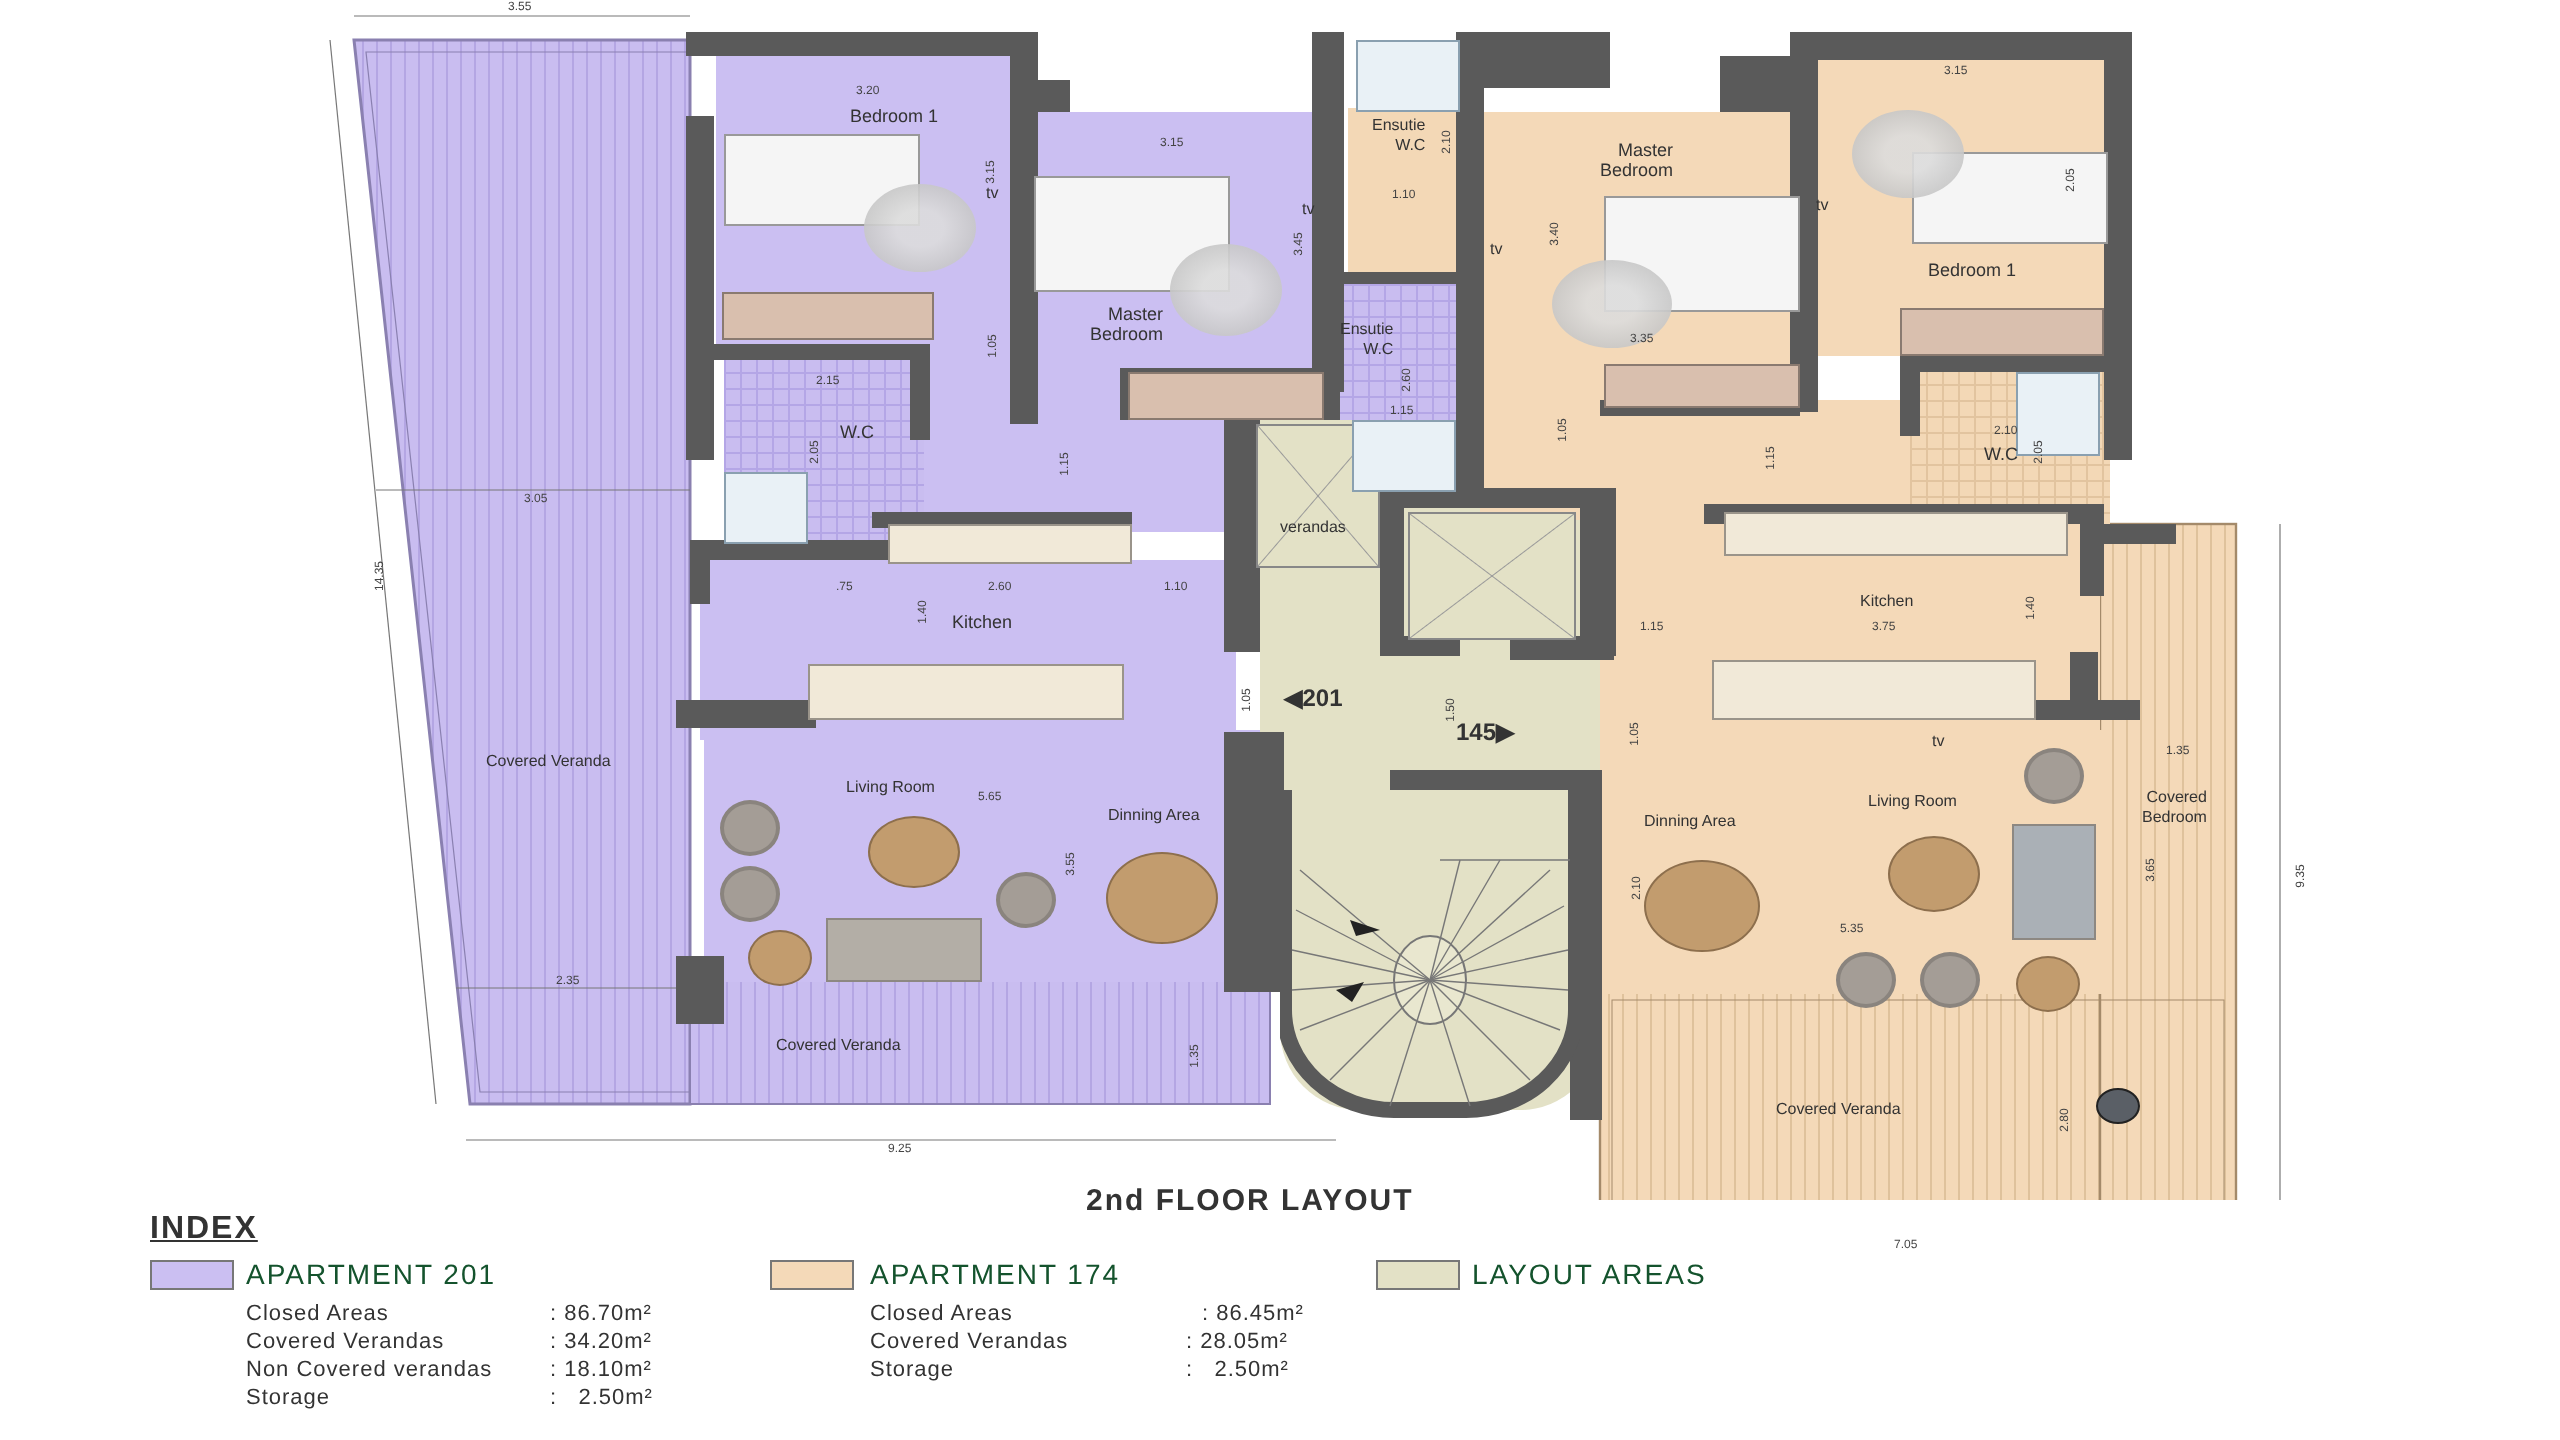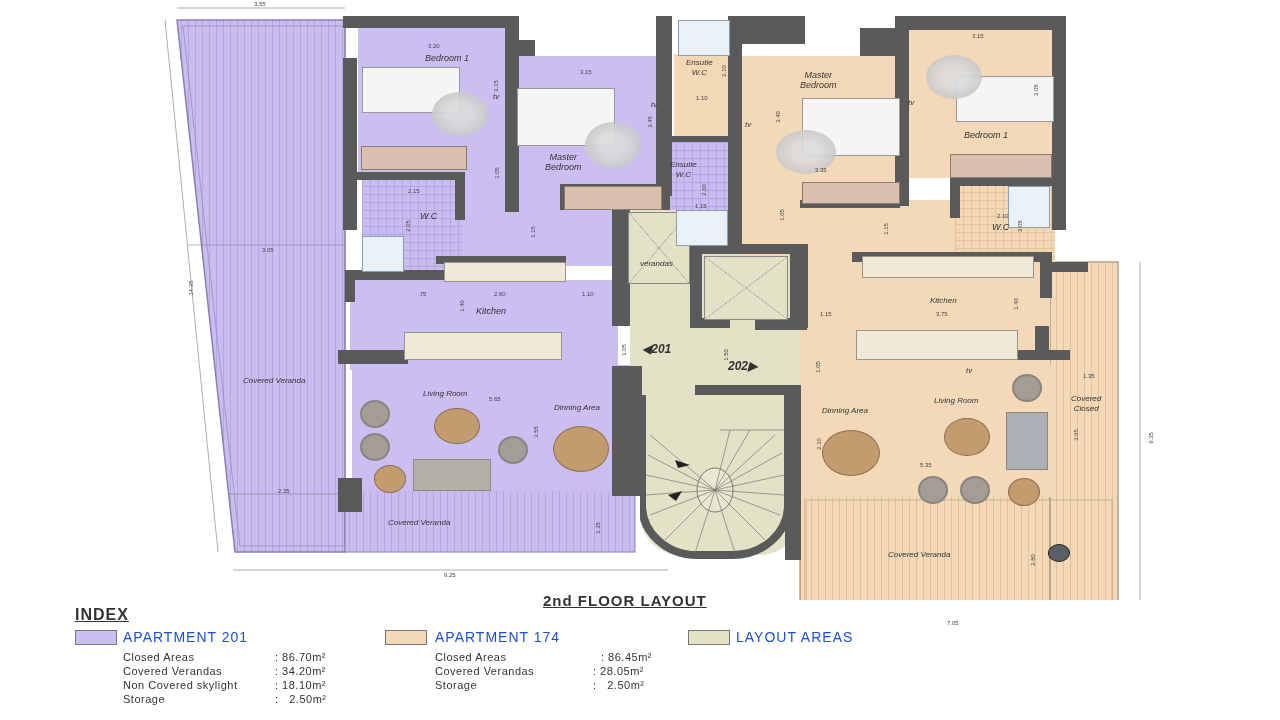--- a/index.html
+++ b/index.html
@@ -1,41 +1,41 @@
 <!DOCTYPE html>
 <html><head>
 <meta charset="utf-8">
 <style>
   html,body{margin:0;padding:0;background:#fff;}
   body{width:1280px;height:720px;position:relative;overflow:hidden;font-family:"Liberation Sans",sans-serif;color:#333;}
   .abs{position:absolute;}
-  .lbl{position:absolute;font-size:9px;color:#333;white-space:nowrap;text-align:center;line-height:10px;font-style:italic;}
+  .lbl{position:absolute;font-size:9px;color:#333;white-space:nowrap;text-align:right;line-height:10px;}
   .dim{position:absolute;font-size:6px;color:#444;white-space:nowrap;}
   .vdim{transform:rotate(-90deg);transform-origin:center;}
   .wall{position:absolute;background:#5a5a5a;}
   .a201{background:#cbbff2;}
   .a202{background:#f4d9b8;}
   .common{background:#e3e1c6;}
   .tile201{background-color:#c9bdf0;background-image:linear-gradient(#b4a6e6 1px,transparent 1px),linear-gradient(90deg,#b4a6e6 1px,transparent 1px);background-size:8px 8px;}
   .tile202{background-color:#f3d8b6;background-image:linear-gradient(#e2c49f 1px,transparent 1px),linear-gradient(90deg,#e2c49f 1px,transparent 1px);background-size:8px 8px;}
   .bed{position:absolute;background:#f5f5f5;border:1px solid #999;}
   .rug{position:absolute;border-radius:50%;background:radial-gradient(#dcdcdc 30%,#c8c8c8 70%);opacity:.9;}
   .wardrobe{position:absolute;background:#d9bfae;border:1px solid #8a7a70;}
   .round{position:absolute;border-radius:50%;background:#c29c6e;border:1px solid #8d6f4d;}
   .chair{position:absolute;border-radius:50%;background:#a49d96;border:2px solid #8a847e;}
   .sofa{position:absolute;background:#b3aea6;border:1px solid #8d8882;}
   .counter{position:absolute;background:#f1e9d8;border:1px solid #9a948a;}
   .fixture{position:absolute;background:#e9f1f6;border:1px solid #8aa0b0;}
   .xbox{position:absolute;border:1px solid #888;background:
     linear-gradient(to top right,transparent calc(50% - 0.5px),#999 50%,transparent calc(50% + 0.5px)),
     linear-gradient(to bottom right,transparent calc(50% - 0.5px),#999 50%,transparent calc(50% + 0.5px));}
   .index-title{position:absolute;left:75px;top:606px;font-size:16px;font-weight:bold;letter-spacing:1px;text-decoration:underline;color:#333;}
-  .floor-title{position:absolute;left:543px;top:592px;font-size:15px;font-weight:bold;letter-spacing:1px;text-decoration:underline;color:#333;}
+  .floor-title{position:absolute;left:543px;top:592px;font-size:15px;font-weight:bold;letter-spacing:1px;color:#333;}
   .legend-sw{position:absolute;width:40px;height:13px;border:1px solid #777;}
-  .legend-name{position:absolute;font-size:14px;letter-spacing:1px;color:#1d4ed8;}
+  .legend-name{position:absolute;font-size:14px;letter-spacing:1px;color:#14532d;}
   .stat-label{position:absolute;font-size:11px;letter-spacing:.5px;color:#333;}
   .stat-val{position:absolute;font-size:11px;letter-spacing:.5px;color:#333;}
 </style>
 </head>
 <body>
 
 <div class="abs" style="left:0;top:0;width:1280px;height:600px;">
 
   <svg class="abs" style="left:0;top:0;" width="1280" height="600">
     <defs>
@@ -198,30 +198,30 @@
   <div class="lbl" style="left:670px;top:160px;font-size:8px;white-space:pre;">Ensutie
 W.C</div>
   <div class="lbl" style="left:420px;top:211px;">W.C</div>
   <div class="lbl" style="left:476px;top:306px;">Kitchen</div>
   <div class="lbl" style="left:423px;top:389px;font-size:8px;">Living Room</div>
   <div class="lbl" style="left:554px;top:403px;font-size:8px;">Dinning Area</div>
   <div class="lbl" style="left:243px;top:376px;font-size:8px;">Covered Veranda</div>
   <div class="lbl" style="left:388px;top:518px;font-size:8px;">Covered Veranda</div>
   <div class="lbl" style="left:640px;top:259px;font-size:8px;">verandas</div>
   <div class="lbl" style="left:642px;top:344px;font-size:12px;font-weight:bold;"><span>◀</span><span>201</span></div>
-  <div class="lbl" style="left:728px;top:361px;font-size:12px;font-weight:bold;"><span>202</span><span>▶</span></div>
+  <div class="lbl" style="left:728px;top:361px;font-size:12px;font-weight:bold;"><span>145</span><span>▶</span></div>
   <div class="lbl" style="left:800px;top:70px;white-space:pre;">Master
 Bedroom</div>
   <div class="lbl" style="left:964px;top:130px;">Bedroom 1</div>
   <div class="lbl" style="left:992px;top:222px;">W.C</div>
   <div class="lbl" style="left:930px;top:296px;font-size:8px;">Kitchen</div>
   <div class="lbl" style="left:934px;top:396px;font-size:8px;">Living Room</div>
   <div class="lbl" style="left:822px;top:406px;font-size:8px;">Dinning Area</div>
   <div class="lbl" style="left:1071px;top:394px;font-size:8px;white-space:pre;">Covered
-Closed</div>
+Bedroom</div>
   <div class="lbl" style="left:888px;top:550px;font-size:8px;">Covered Veranda</div>
 
   <div class="lbl" style="left:493px;top:92px;font-size:8px;">tv</div>
   <div class="lbl" style="left:651px;top:100px;font-size:8px;">tv</div>
   <div class="lbl" style="left:745px;top:120px;font-size:8px;">tv</div>
   <div class="lbl" style="left:908px;top:98px;font-size:8px;">tv</div>
   <div class="lbl" style="left:966px;top:366px;font-size:8px;">tv</div>
 
   <div class="dim" style="left:254px;top:1px;">3.55</div>
   <div class="dim vdim" style="left:183px;top:285px;">14.35</div>
@@ -272,21 +272,21 @@
 
 <div class="floor-title">2nd FLOOR LAYOUT</div>
 <div class="index-title">INDEX</div>
 
 <div class="legend-sw" style="left:75px;top:630px;background:#cbbff2;"></div>
 <div class="legend-name" style="left:123px;top:629px;">APARTMENT 201</div>
 <div class="stat-label" style="left:123px;top:651px;">Closed Areas</div>
 <div class="stat-val" style="left:275px;top:651px;">: 86.70m²</div>
 <div class="stat-label" style="left:123px;top:665px;">Covered Verandas</div>
 <div class="stat-val" style="left:275px;top:665px;">: 34.20m²</div>
-<div class="stat-label" style="left:123px;top:679px;">Non Covered skylight</div>
+<div class="stat-label" style="left:123px;top:679px;">Non Covered verandas</div>
 <div class="stat-val" style="left:275px;top:679px;">: 18.10m²</div>
 <div class="stat-label" style="left:123px;top:693px;">Storage</div>
 <div class="stat-val" style="left:275px;top:693px;white-space:pre;">:   2.50m²</div>
 
 <div class="legend-sw" style="left:385px;top:630px;background:#f4d9b8;"></div>
 <div class="legend-name" style="left:435px;top:629px;">APARTMENT 174</div>
 <div class="stat-label" style="left:435px;top:651px;">Closed Areas</div>
 <div class="stat-val" style="left:601px;top:651px;">: 86.45m²</div>
 <div class="stat-label" style="left:435px;top:665px;">Covered Verandas</div>
 <div class="stat-val" style="left:593px;top:665px;">: 28.05m²</div>

